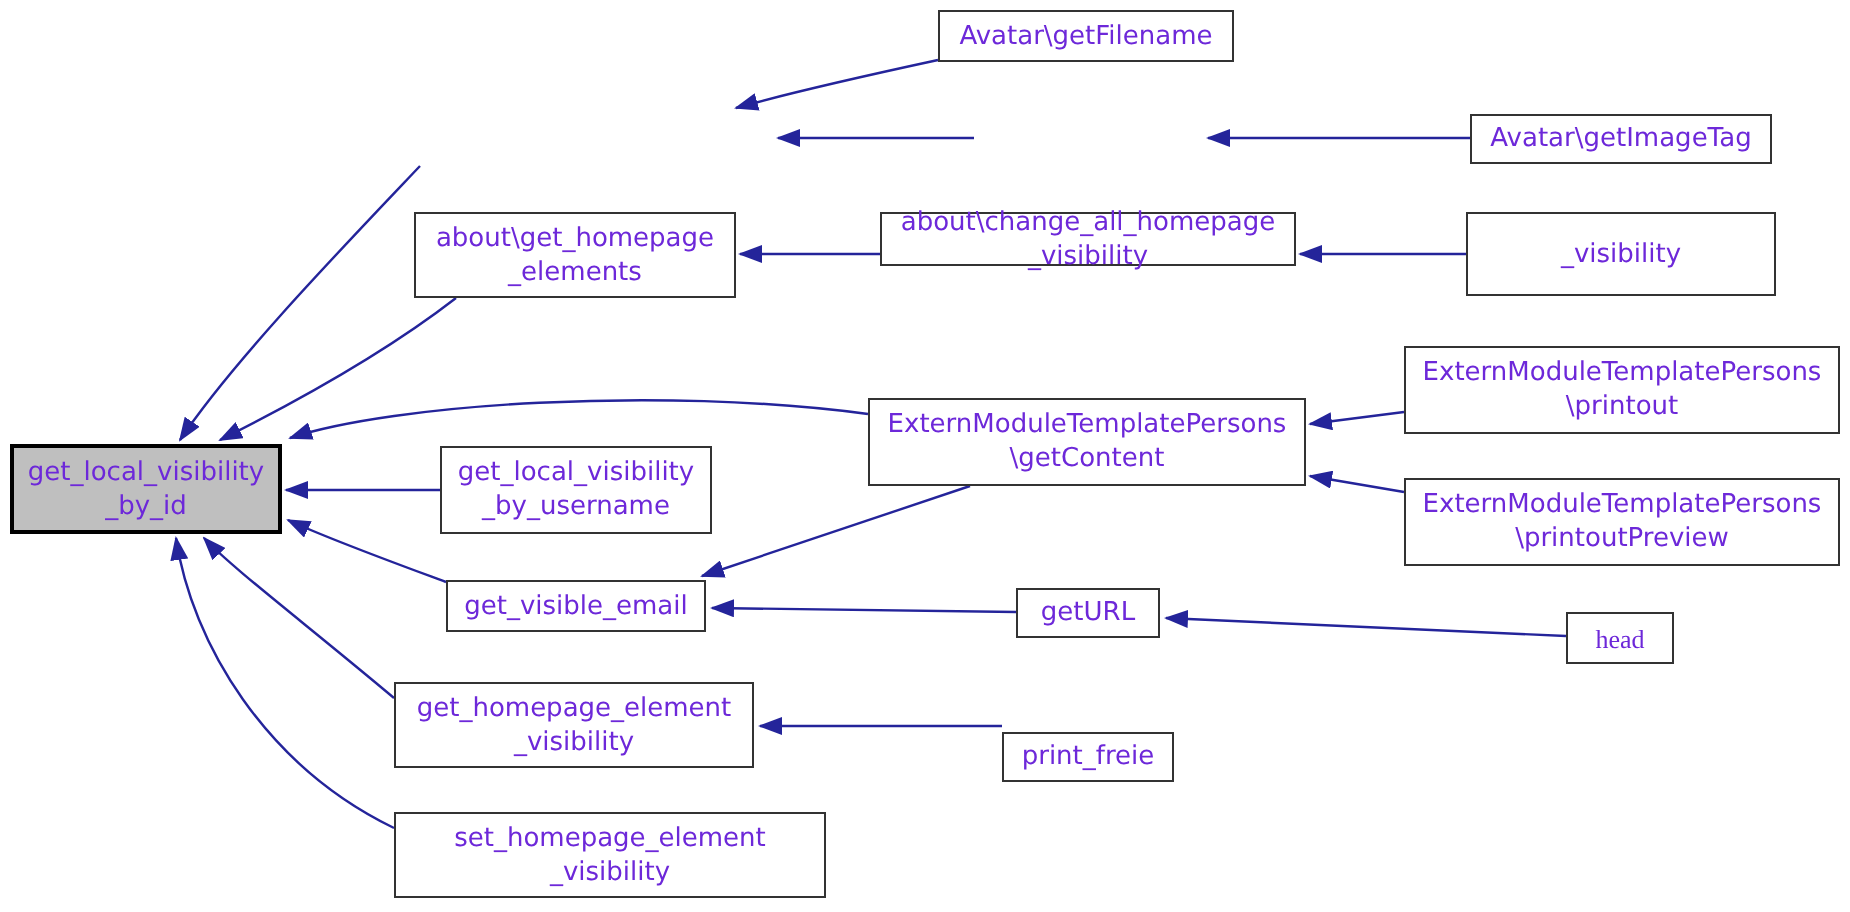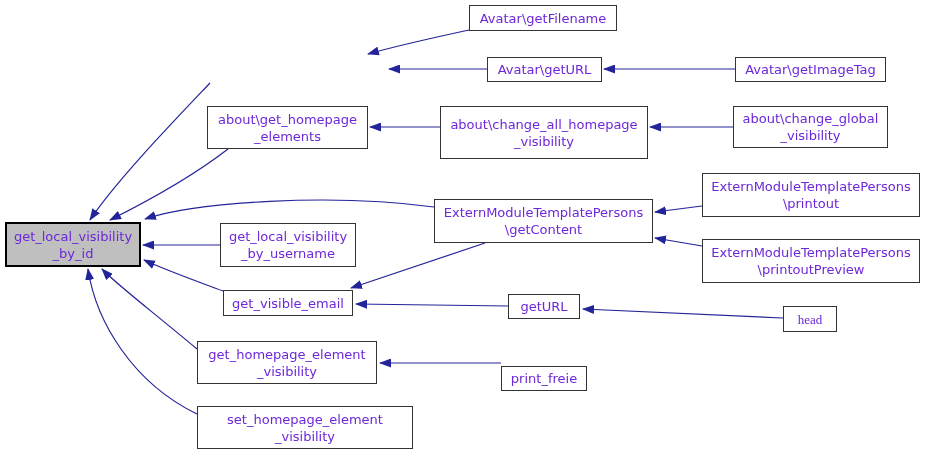--- a/index.html
+++ b/index.html
@@ -87,36 +87,32 @@
         <path class="edge" d="M485,243 L351,288" marker-end="url(#arrowhead)"></path>
         <path class="edge" d="M508,306 L356,304" marker-end="url(#arrowhead)"></path>
         <path class="edge" d="M783,318 L583,309" marker-end="url(#arrowhead)"></path>
         <path class="edge" d="M501,363 L380,363" marker-end="url(#arrowhead)"></path>
       </g>
   </svg>
   <div class="node-layer">
       <div class="node" style="left: 469px; top: 5px; width: 148px; height: 26px;">
         <div class="nline">Avatar\getFilename</div>
       </div>
-      <div class="node" style="left: 487px; top: 57px; width: 115px; height: 25px;">
-        <div class="nline">Avatar\getURL</div>
-      </div>
       <div class="node" style="left: 207px; top: 106px; width: 161px; height: 43px;">
         <div class="nline">about\get_homepage</div>
         <div class="nline">_elements</div>
       </div>
       <div class="node" style="left: 735px; top: 57px; width: 151px; height: 25px;">
         <div class="nline">Avatar\getImageTag</div>
       </div>
-      <div class="node" style="left: 440px; top: 106px; width: 208px; height: 53px;">
+      <div class="node" style="left: 440px; top: 106px; width: 208px; height: 27px;">
         <div class="nline">about\change_all_homepage</div>
         <div class="nline">_visibility</div>
       </div>
       <div class="node" style="left: 733px; top: 106px; width: 155px; height: 42px;">
-        <div class="nline">about\change_global</div>
         <div class="nline">_visibility</div>
       </div>
       <div class="node" style="left: 434px; top: 199px; width: 219px; height: 44px;">
         <div class="nline">ExternModuleTemplatePersons</div>
         <div class="nline">\getContent</div>
       </div>
       <div class="node" style="left: 702px; top: 173px; width: 218px; height: 44px;">
         <div class="nline">ExternModuleTemplatePersons</div>
         <div class="nline">\printout</div>
       </div>

